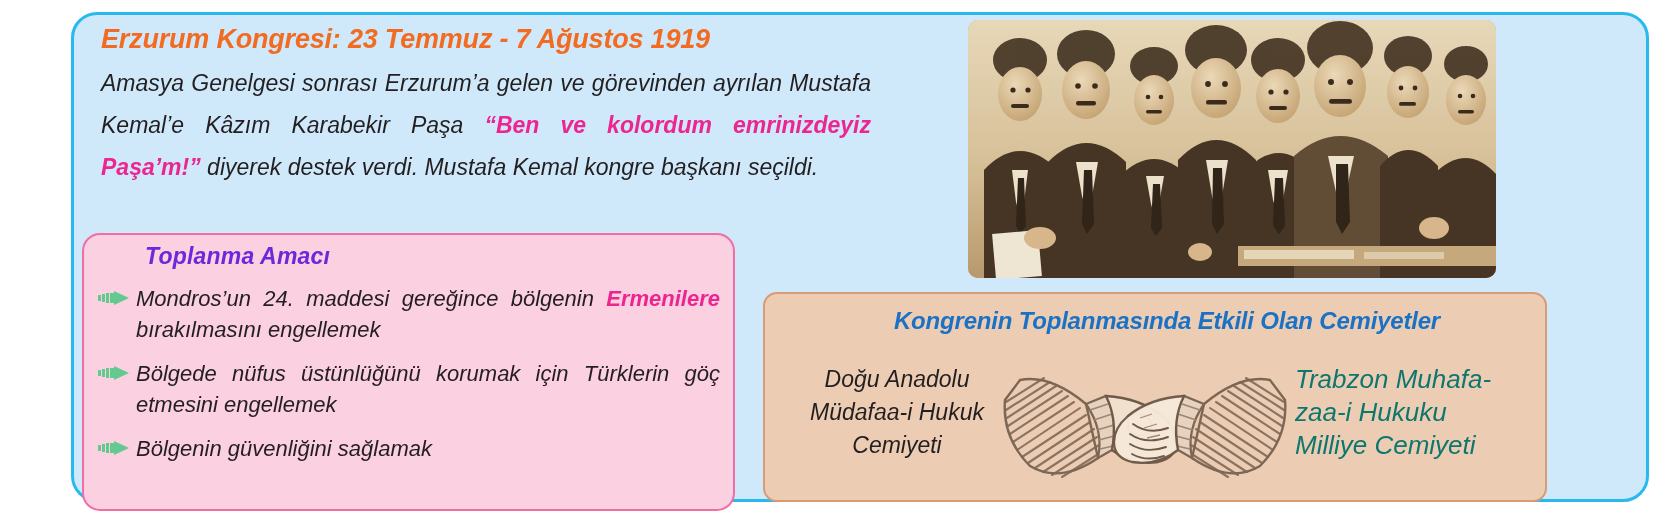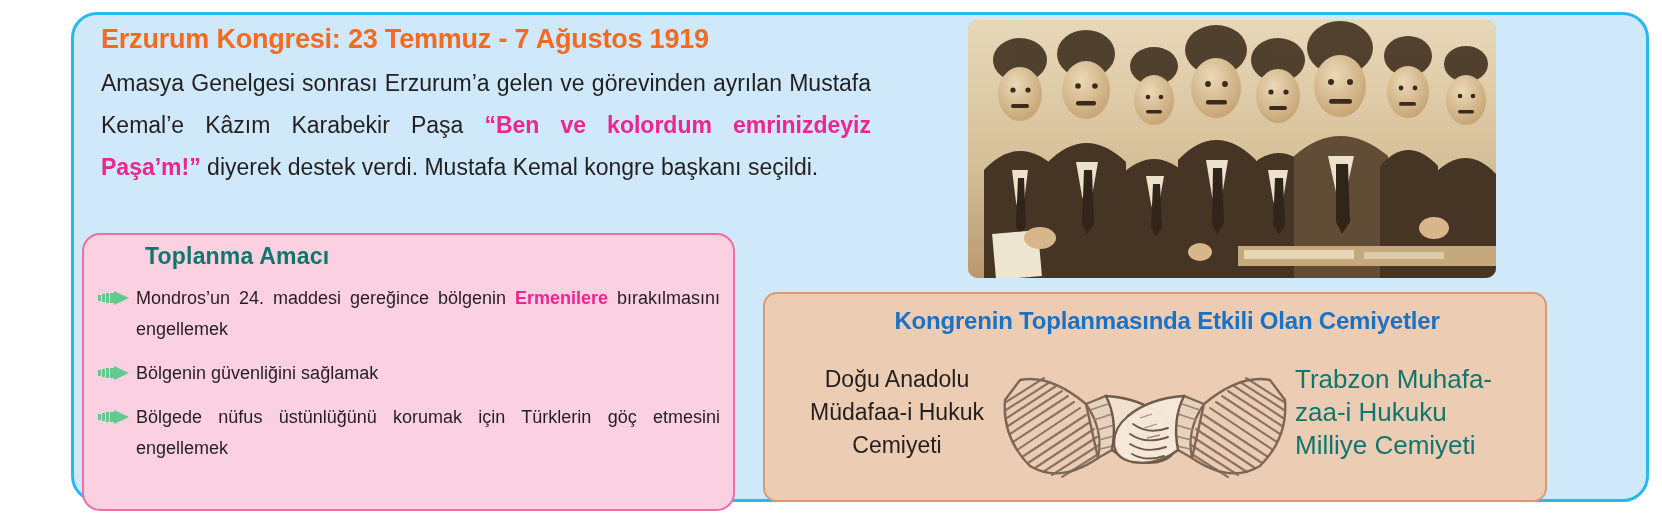--- a/index.html
+++ b/index.html
@@ -2,21 +2,21 @@
 <html><head>
 <meta charset="utf-8">
 <style>
   html,body{margin:0;padding:0;}
   body{
     width:1662px;height:522px;
     background:#ffffff;
     font-family:"Liberation Sans", sans-serif;
     overflow:hidden;
   }
-  #stage{position:relative;width:1662px;height:442px;}
+  #stage{position:relative;width:1662px;height:442px;font-style:italic;}
 
   
   .blue-panel{
     position:absolute;
     left:71px;top:12px;
     width:1578px;height:490px;
     background:#cfe9fb;
     border:3px solid #28b9ef;
     border-radius:26px;
     box-sizing:border-box;
@@ -56,42 +56,42 @@
     background:#fbd0e0;
     border:2px solid #ef6fa5;
     border-radius:18px;
     box-sizing:border-box;
   }
   .pink-title{
     position:absolute;
     left:145px;top:243px;
     font-size:23px;
     font-weight:bold;
-    color:#0f766e;
+    color:#6d28d9;
     letter-spacing:0.2px;
   }
   .bullet-list{
     position:absolute;
     left:98px;top:283px;
     width:630px;
   }
   .bullet{
     position:relative;
     display:flex;
     align-items:flex-start;
     margin-bottom:13px;
   }
   .bullet .arrow{
     flex:0 0 auto;
     width:38px;
     padding-top:7px;
   }
   .bullet .btext{
     flex:1 1 auto;
-    font-size:18px;
+    font-size:22px;
     line-height:31px;
     color:#231f20;
     text-align:justify;
     padding-right:8px;
   }
   .bullet .btext.nojust{text-align:left;}
   .bullet .hl{color:#ec2590;font-weight:bold;}
 
   
   .photo{
@@ -187,36 +187,36 @@
         <svg width="32" height="16" viewBox="0 0 32 16">
           <g fill="#63c98f">
             <rect x="0" y="5" width="3" height="6"></rect>
             <rect x="4" y="4" width="3" height="8"></rect>
             <rect x="8" y="3" width="3" height="10"></rect>
             <rect x="12" y="3" width="4" height="10"></rect>
             <polygon points="16,1 31,8 16,15"></polygon>
           </g>
         </svg>
       </span>
-      <span class="btext nojust">Bölgenin güvenliğini sağlamak</span>
+      <span class="btext">Bölgede nüfus üstünlüğünü korumak için Türklerin göç etmesini engellemek</span>
     </div>
 
     <div class="bullet">
       <span class="arrow">
         <svg width="32" height="16" viewBox="0 0 32 16">
           <g fill="#63c98f">
             <rect x="0" y="5" width="3" height="6"></rect>
             <rect x="4" y="4" width="3" height="8"></rect>
             <rect x="8" y="3" width="3" height="10"></rect>
             <rect x="12" y="3" width="4" height="10"></rect>
             <polygon points="16,1 31,8 16,15"></polygon>
           </g>
         </svg>
       </span>
-      <span class="btext">Bölgede nüfus üstünlüğünü korumak için Türklerin göç etmesini engellemek</span>
+      <span class="btext nojust">Bölgenin güvenliğini sağlamak</span>
     </div>
 
   </div>
 
   <div class="photo">
     <svg viewBox="0 0 528 258" preserveAspectRatio="none">
       <defs>
         <linearGradient id="sky" x1="0" y1="0" x2="0" y2="1">
           <stop offset="0%" stop-color="#efe2c6"></stop>
           <stop offset="55%" stop-color="#dcc8a2"></stop>

